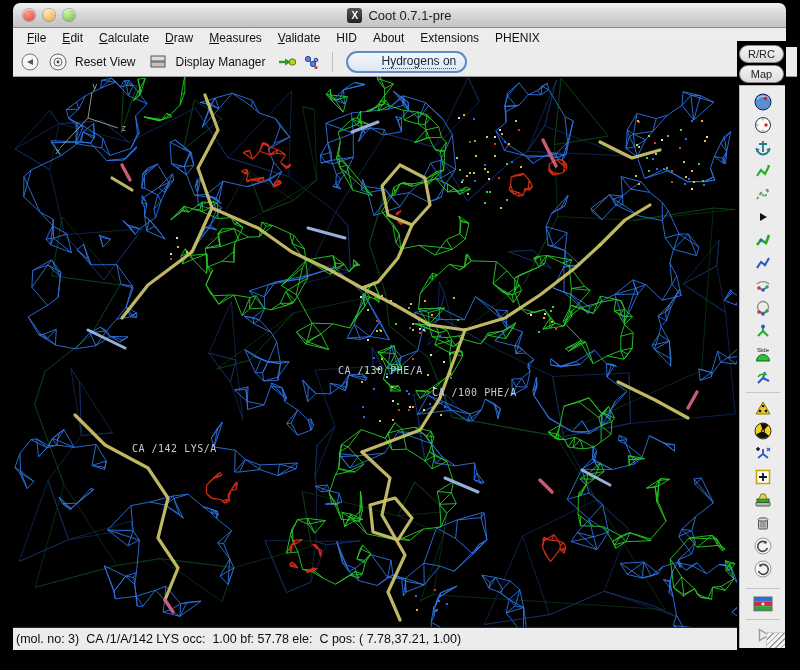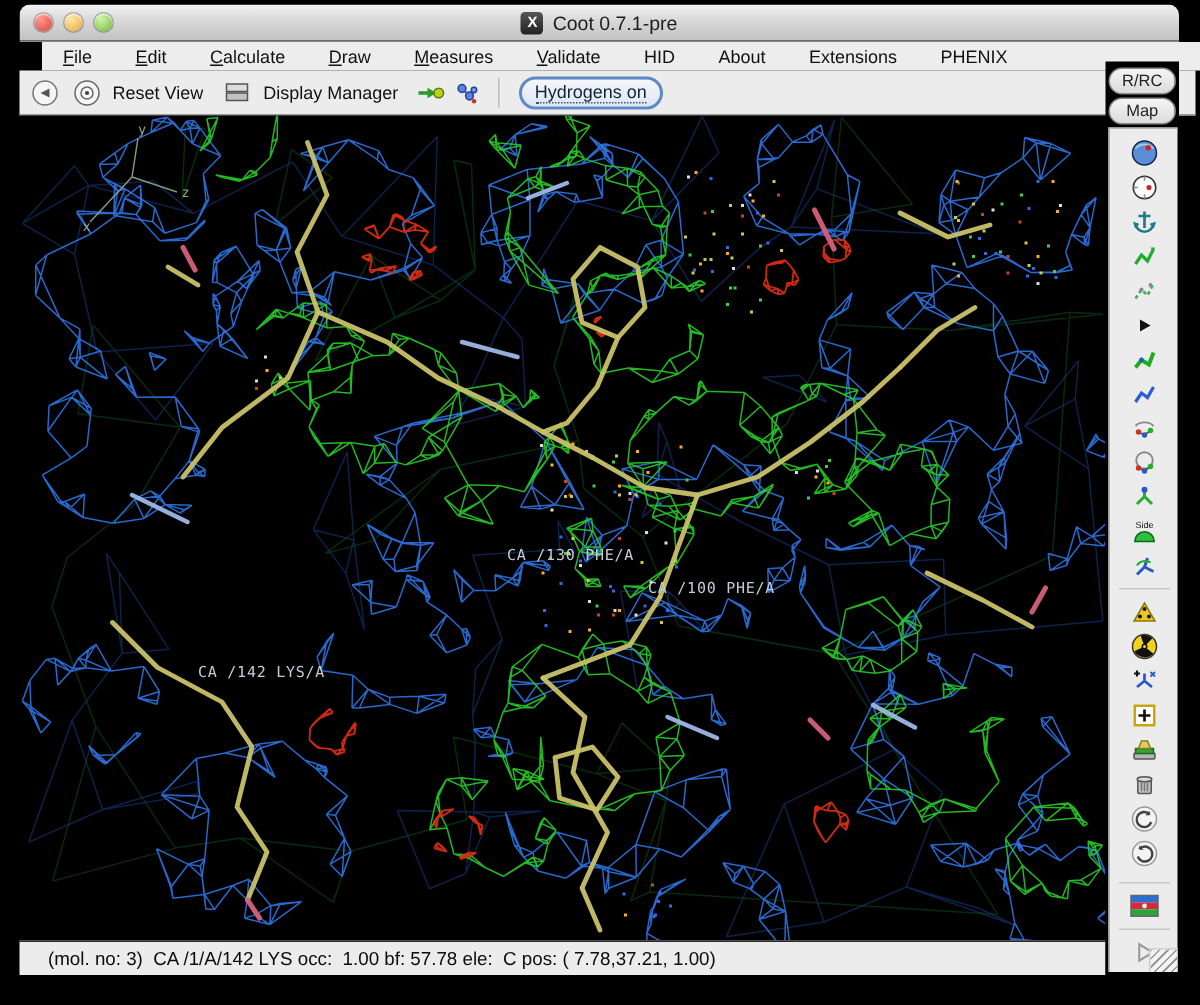--- a/index.html
+++ b/index.html
@@ -19,38 +19,38 @@
   .tl.yellow{ background:radial-gradient(circle at 35% 30%, #ffe9a8, #e9a33c); }
   .tl.green{ background:radial-gradient(circle at 35% 30%, #d2f5a8, #6fb53c); }
   #title-center { position:absolute; left:0; right:0; top:0; height:25px;
     display:flex; align-items:center; justify-content:center; gap:6px;
     font-size:13px; color:#1c1c1c; }
   #x11-badge { width:15px; height:15px; background:linear-gradient(#555,#222);
     border-radius:3px; color:#fff; font-size:10px; font-weight:bold;
     display:flex; align-items:center; justify-content:center; }
 
   
-  #menubar { position:absolute; left:15px; top:25px; width:773px; height:19px;
-    background:#ededed; display:flex; align-items:center; font-size:12px; color:#111;gap:13px; }
+  #menubar { position:absolute; left:0; top:25px; width:773px; height:19px;
+    background:#ededed; display:flex; align-items:center; font-size:12px; color:#111; }
   #menubar .menu-item { padding:2px 8px; cursor:default; }
   #menubar .menu-item:first-child { margin-left:6px; }
   u { text-decoration:underline; }
 
   
   #toolbar { position:absolute; left:0; top:44px; width:784px; height:30px;
     background:#ececec; border-bottom:1px solid #9a9a9a;
     display:flex; align-items:center; font-size:12px; color:#111; }
   .tb-iconbtn { width:22px; height:22px; display:flex; align-items:center;
     justify-content:center; margin-left:6px; border-radius:3px; }
   .tb-label { margin-left:6px; }
   .tb-sep { width:1px; height:20px; background:#bdbdbd; margin:0 8px 0 10px; }
   .pill { border:2px solid #5d89c6; border-radius:11px; padding:1px 9px 2px 9px;
     background:linear-gradient(#f4f7fb,#dde6f1); margin-left:5px; font-size:12px;
     color:#14233a; display:flex; align-items:center; }
-  .pill span { border-bottom:1px dotted #3a567e; }
+  .pill span { border-bottom:1px dotted #3a567e;margin-left:25px; }
 
   
   #right-panel { position:absolute; left:724px; top:38px; width:49px; height:609px;
     background:#000; }
   .side-pill { position:absolute; left:2px; width:45px; height:18px;
     background:linear-gradient(#f4f4f4,#dcdcdc); border:1px solid #8a8a8a;
     border-radius:9px; font-size:11px; color:#222; display:flex;
     align-items:center; justify-content:center; }
   #pill-rrc { top:4px; }
   #pill-map { top:24px; }
@@ -71,21 +71,21 @@
     background:#000; overflow:hidden; }
   #density-svg { position:absolute; left:0; top:0; }
   .atom-label { position:absolute; font-family:"DejaVu Sans Mono", monospace;
     font-size:10px; letter-spacing:.5px; color:rgba(198,203,214,.88);
     pointer-events:none; white-space:pre; }
 
   
   #statusbar { position:absolute; left:0; top:624px; width:724px; height:23px;
     background:#ececec; border-top:1px solid #2a2a2a; display:flex;
     align-items:center; font-size:12.5px; color:#0c0c0c; white-space:pre;
-    padding-left:19px; }
+    padding-left:3px; }
 </style>
 </head>
 <body>
 
 <div id="window">
 
   <div id="titlebar">
     <div class="tl red"></div>
     <div class="tl yellow"></div>
     <div class="tl green"></div>

